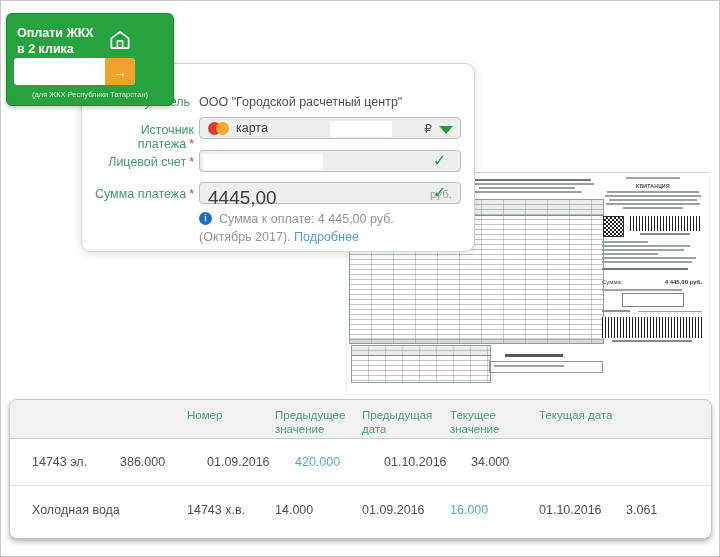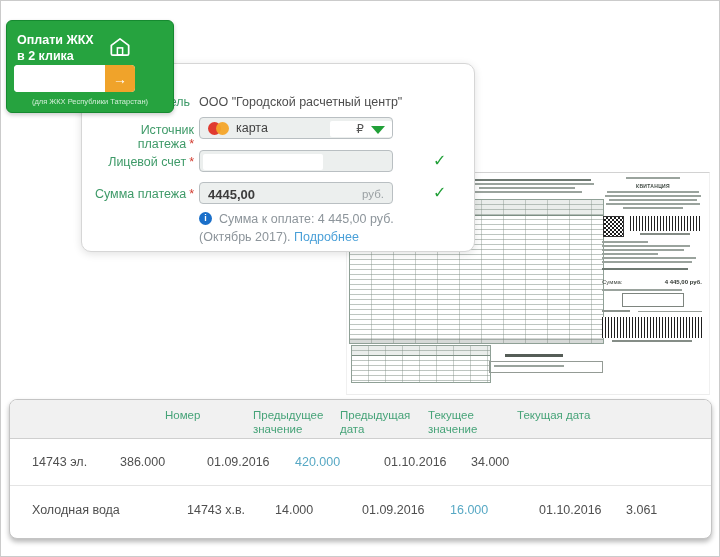--- a/index.html
+++ b/index.html
@@ -35,49 +35,49 @@
   .r-mini-table .hdr{position:absolute;left:0;top:0;right:0;height:9px;border-bottom:1px solid #7d8f84;background:rgba(140,155,145,.18);}
   .r-note-title{position:absolute;left:158px;top:181px;width:58px;height:3px;background:#555d57;}
   .r-note-box{position:absolute;left:142px;top:188px;width:112px;height:10px;border:1px solid #949b95;}
   .r-note-box .in{height:2px;background:#9aa39d;margin:3px 4px;}
 
   
   .form-card{position:absolute;left:80px;top:62px;width:392px;height:187px;background:#fff;border:1px solid #d6d6d6;border-radius:10px;box-shadow:0 2px 8px rgba(0,0,0,.12);z-index:2;}
   .f-label{position:absolute;left:0;width:112px;text-align:right;font-size:12.5px;color:#3e9a68;}
   .f-label .req{color:#d23b2e;margin-left:3px;}
   .f-value{position:absolute;left:117px;font-size:12.5px;color:#4d4d4d;}
-  .f-field{position:absolute;left:117px;width:194px;height:22px;background:#ecefee;border:1px solid #b9bfc2;border-radius:4px;box-sizing:border-box;}
+  .f-field{position:absolute;left:117px;width:262px;height:22px;background:#ecefee;border:1px solid #b9bfc2;border-radius:4px;box-sizing:border-box;}
   .f-check{position:absolute;font-size:16px;font-weight:bold;color:#21a038;line-height:1;}
   .mc{position:relative;display:inline-block;width:22px;height:13px;margin:4px 0 0 8px;vertical-align:top;}
   .mc i{position:absolute;top:0;width:13px;height:13px;border-radius:50%;}
   .mc .red{left:0;background:#e03a2f;}
   .mc .org{left:8px;background:#f4a428;opacity:.95;}
   .src-text{position:absolute;left:36px;top:3px;font-size:12.5px;color:#3f3f3f;}
   .blur-patch{position:absolute;background:#fff;border-radius:2px;}
   .rub{position:absolute;right:28px;top:4px;font-size:12px;color:#555;}
   .dd-arrow{position:absolute;right:7px;top:8px;width:0;height:0;border-left:7px solid transparent;border-right:7px solid transparent;border-top:8px solid #21a038;}
-  .amount-text{position:absolute;left:8px;top:4px;font-size:13px;font-weight:bold;color:#3c3c3c;}
+  .amount-text{position:absolute;left:8px;top:4px;font-size:19px;font-weight:normal;color:#3c3c3c;}
   .amount-suffix{position:absolute;right:8px;top:5px;font-size:11.5px;color:#9aa0a3;}
   .info{position:absolute;left:117px;top:146px;width:248px;font-size:12.5px;line-height:18px;color:#8d959b;}
   .info .txt{margin-left:20px;display:inline;}
   .info-icon{position:absolute;left:0;top:2px;width:13px;height:13px;border-radius:50%;background:#1a6fc9;color:#fff;font-size:9px;font-weight:bold;text-align:center;line-height:13px;font-style:normal;}
   .info a{color:#4aa0d8;text-decoration:none;}
 
   
-  .promo{position:absolute;left:5px;top:19px;width:168px;height:93px;background:#26a33f;border:1px solid #168a30;border-radius:6px;box-shadow:0 2px 4px rgba(0,0,0,.2);z-index:3;box-sizing:border-box;padding-left:24px;}
+  .promo{position:absolute;left:5px;top:12px;width:168px;height:93px;background:#26a33f;border:1px solid #168a30;border-radius:6px;box-shadow:0 2px 4px rgba(0,0,0,.2);z-index:3;box-sizing:border-box;padding-left:24px;}
   .promo-title{position:absolute;left:10px;top:11px;color:#fff;font-size:12.5px;font-weight:bold;line-height:16px;}
   .promo-house{position:absolute;left:100px;top:13px;width:26px;height:26px;}
   .promo-input-wrap{position:absolute;left:7px;top:44px;width:121px;height:27px;background:#fff;border-radius:4px;overflow:hidden;}
   .promo-input{position:absolute;left:0;top:0;width:90px;height:27px;border:none;outline:none;background:#fff;font-size:12px;padding:0 6px;box-sizing:border-box;}
   .promo-btn{position:absolute;right:0;top:0;width:30px;height:27px;background:#f0a32a;color:#fff;font-size:14px;font-weight:bold;text-align:center;line-height:27px;border:none;cursor:pointer;}
   .promo-caption{position:absolute;left:0;top:76px;width:100%;text-align:center;font-size:7.5px;color:#d2eed8;}
 
   
   .meters{position:absolute;left:8px;top:398px;width:703px;height:140px;background:#fff;border:1px solid #c4c4c4;border-radius:8px;box-shadow:0 3px 5px rgba(0,0,0,.28);z-index:2;box-sizing:border-box;}
-  .m-header{display:flex;height:39px;background:#f1f1f1;border-bottom:1px solid #cfcfcf;border-radius:7px 7px 0 0;box-sizing:border-box;}
+  .m-header{display:flex;height:39px;background:#f1f1f1;border-bottom:1px solid #cfcfcf;border-radius:7px 7px 0 0;box-sizing:border-box;padding-left:22px;}
   .m-header .cell{font-size:11.5px;color:#46a378;padding-top:8px;line-height:14px;box-sizing:border-box;}
   .m-row{display:flex;align-items:center;height:47px;padding-left:22px;box-sizing:border-box;border-bottom:1px solid #e4e4e4;font-size:12.5px;color:#4f4f4f;}
   .m-row:last-of-type{border-bottom:none;}
   .c-name{width:155px;}
   .c-number{width:88px;}
   .c-prevval{width:87px;}
   .c-prevdate{width:88px;}
   .c-currval{width:89px;}
   .c-currdate{width:87px;}
   .c-avg{width:70px;}

